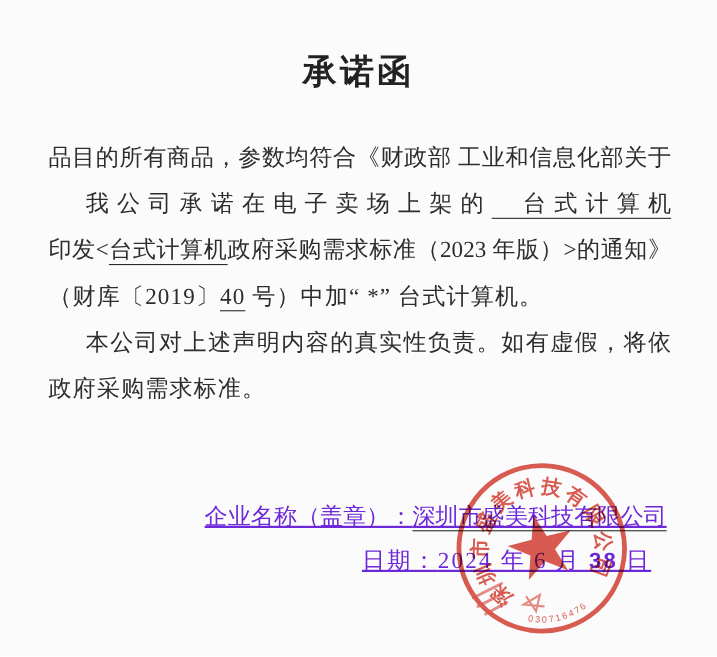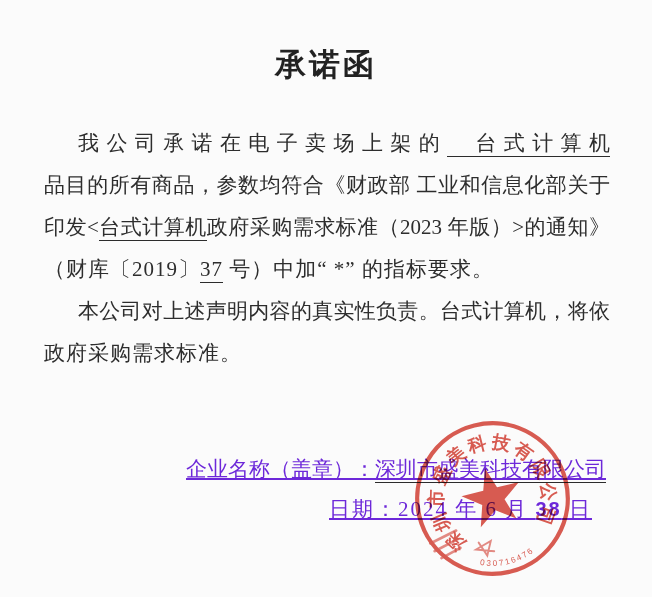--- a/index.html
+++ b/index.html
@@ -70,25 +70,25 @@
   .seal text { font-family: "Liberation Sans", "DejaVu Sans", sans-serif; }
 </style>
 </head>
 <body>
 
 <div class="page">
 
   <div class="title">承诺函</div>
 
   <div class="body-text">
+    <div class="line just">品目的所有商品，参数均符合《财政部 工业和信息化部关于</div>
     <div class="line just indent"><span>我公司承诺在电子卖场上架的</span><span class="ul">　台式计算机</span></div>
-    <div class="line just">品目的所有商品，参数均符合《财政部 工业和信息化部关于</div>
     <div class="line just"><span>印发&lt;</span><span class="ul">台式计算机</span><span>政府采购需求标准（2023 年版）&gt;的通知》</span></div>
-    <div class="line ls"><span>（财库〔2019〕</span><span class="ul">37</span><span> 号）中加“ *” 的指标要求。</span></div>
-    <div class="line just indent">本公司对上述声明内容的真实性负责。台式计算机，将依</div>
+    <div class="line ls"><span>（财库〔2019〕</span><span class="ul">40</span><span> 号）中加“ *” 台式计算机。</span></div>
+    <div class="line just indent">本公司对上述声明内容的真实性负责。如有虚假，将依</div>
     <div class="line ls">政府采购需求标准。</div>
   </div>
 
   <div class="signature">
     <div class="sig-line"><span>企业名称（盖章）：</span><span class="ul">深圳市盛美科技有限公司</span></div>
     <div class="sig-line date-line"><span>日期：</span><span>2024 年 6 月 </span><span class="date-day">38</span><span> 日</span></div>
   </div>
 
   <svg class="seal" viewBox="0 0 200 200" aria-hidden="true">
     <defs>

